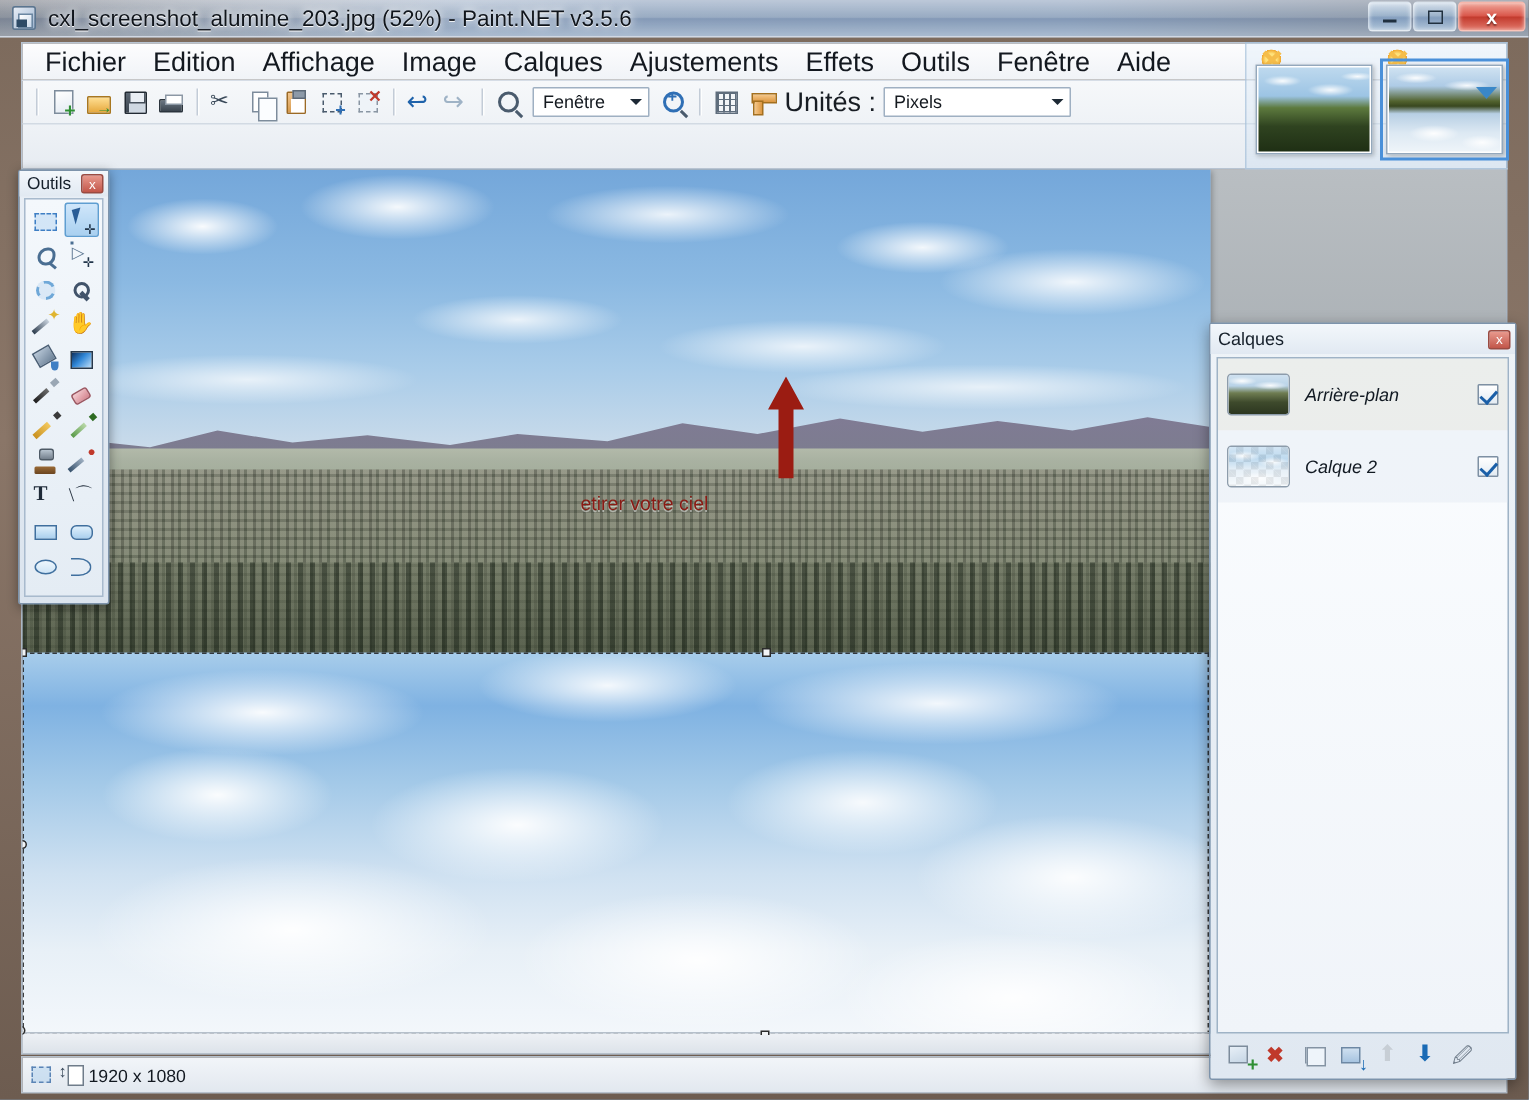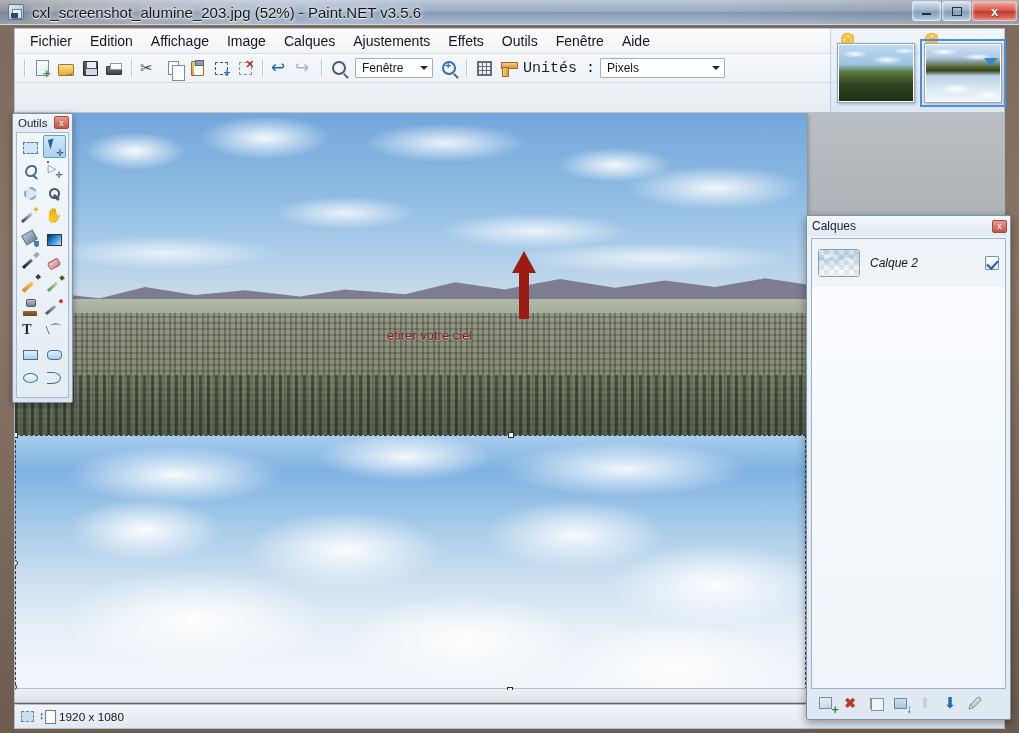--- a/index.html
+++ b/index.html
@@ -60,37 +60,37 @@
   .max-g { width:10px; height:9px; border:1.5px solid #20303f; }
 
   
   #menubar {
     position:absolute; left:14px; top:28px; width:991px; height:25px;
     background:linear-gradient(180deg,#fdfdfe,#f0f3f7);
     border:1px solid #b8c4d2; border-bottom:none;
     display:flex; align-items:center; padding-left:6px;
   }
   .menu-item {
-    padding:4px 9px; font-size:14px; color:#13181f; cursor:default; white-space:nowrap;
+    padding:4px 9px; font-size:18px; color:#13181f; cursor:default; white-space:nowrap;
   }
 
   
   #tbwrap {
     position:absolute; left:14px; top:53px; width:991px; height:60px;
     background:linear-gradient(180deg,#f6f8fa,#e7ecf2);
     border:1px solid #b8c4d2; border-top:1px solid #d6dde6;
   }
   .tbrow { height:28px; display:flex; align-items:center; padding-left:4px; }
   .tbrow.r1 { border-bottom:1px solid #d2dae3; height:29px;}
   .sep { width:1px; height:18px; background:#c3ccd7; margin:0 5px; box-shadow:1px 0 0 #fdfefe; }
   .tbtn {
     width:24px;height:24px; display:flex;align-items:center;justify-content:center;
     border:1px solid transparent; border-radius:3px; position:relative; cursor:default;
   }
-  .tb-lbl { font-size:15px; color:#181d24; margin:0 5px 0 3px; white-space:nowrap;font-family:Liberation Mono, monospace; }
+  .tb-lbl { font-size:18px; color:#181d24; margin:0 5px 0 3px; white-space:nowrap; }
   .combo {
     height:20px; background:#fff; border:1px solid #9fb0c2; border-radius:1px;
     display:flex; align-items:center; font-size:12px; color:#14191f;
     padding-left:6px; position:relative; cursor:default;
   }
   .combo .cv { flex:1; }
   .combo .arrow {
     width:16px; height:100%; display:flex;align-items:center;justify-content:center;
     border-left:0px; color:#25313f; font-size:8px;
   }
@@ -718,20 +718,27 @@
     <div id="stripChev"></div>
   </div>
 
   <div id="layers">
     <div class="pnl-title">
       <span class="t">Calques</span>
       <span class="pnl-close">x</span>
     </div>
 
     <div id="layerlist">
+      <div class="layer-row alt">
+        <div class="lthumb">
+            <div class="thumb-bg"></div>
+          </div>
+        <div class="lname ital">Arrière-plan</div>
+        <div class="lcheck"></div>
+      </div>
       <div class="layer-row alt2">
         <div class="lthumb">
             <div class="thumb-checker"></div>
             <div class="thumb-sky clouds" style="opacity:.65;"></div>
           </div>
         <div class="lname">Calque 2</div>
         <div class="lcheck"></div>
       </div>
     </div>
 

